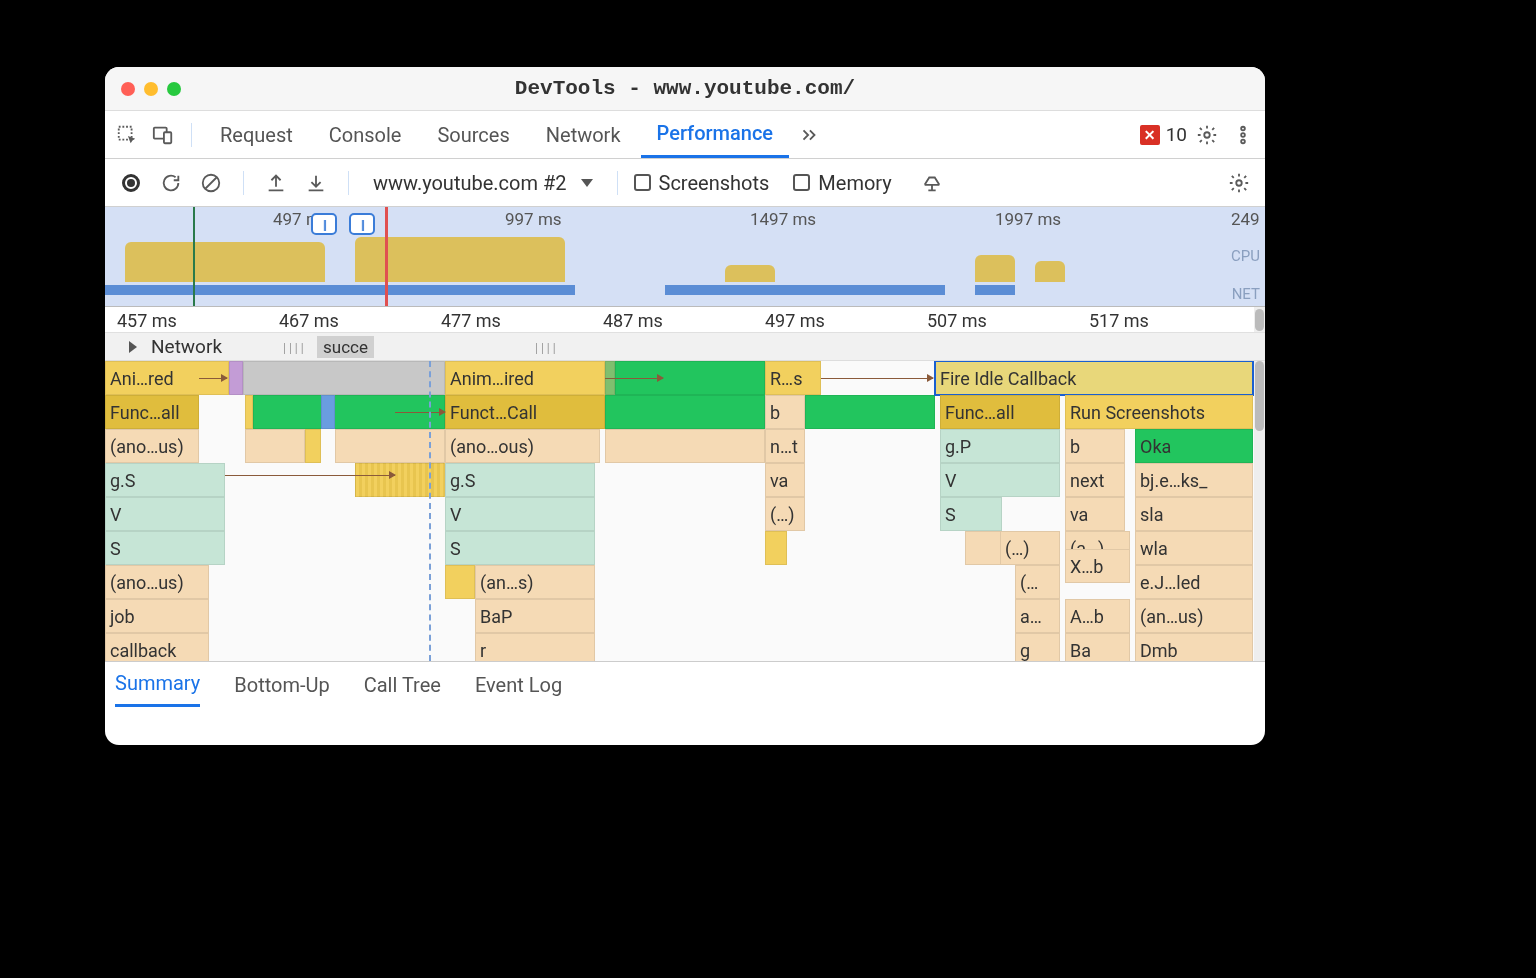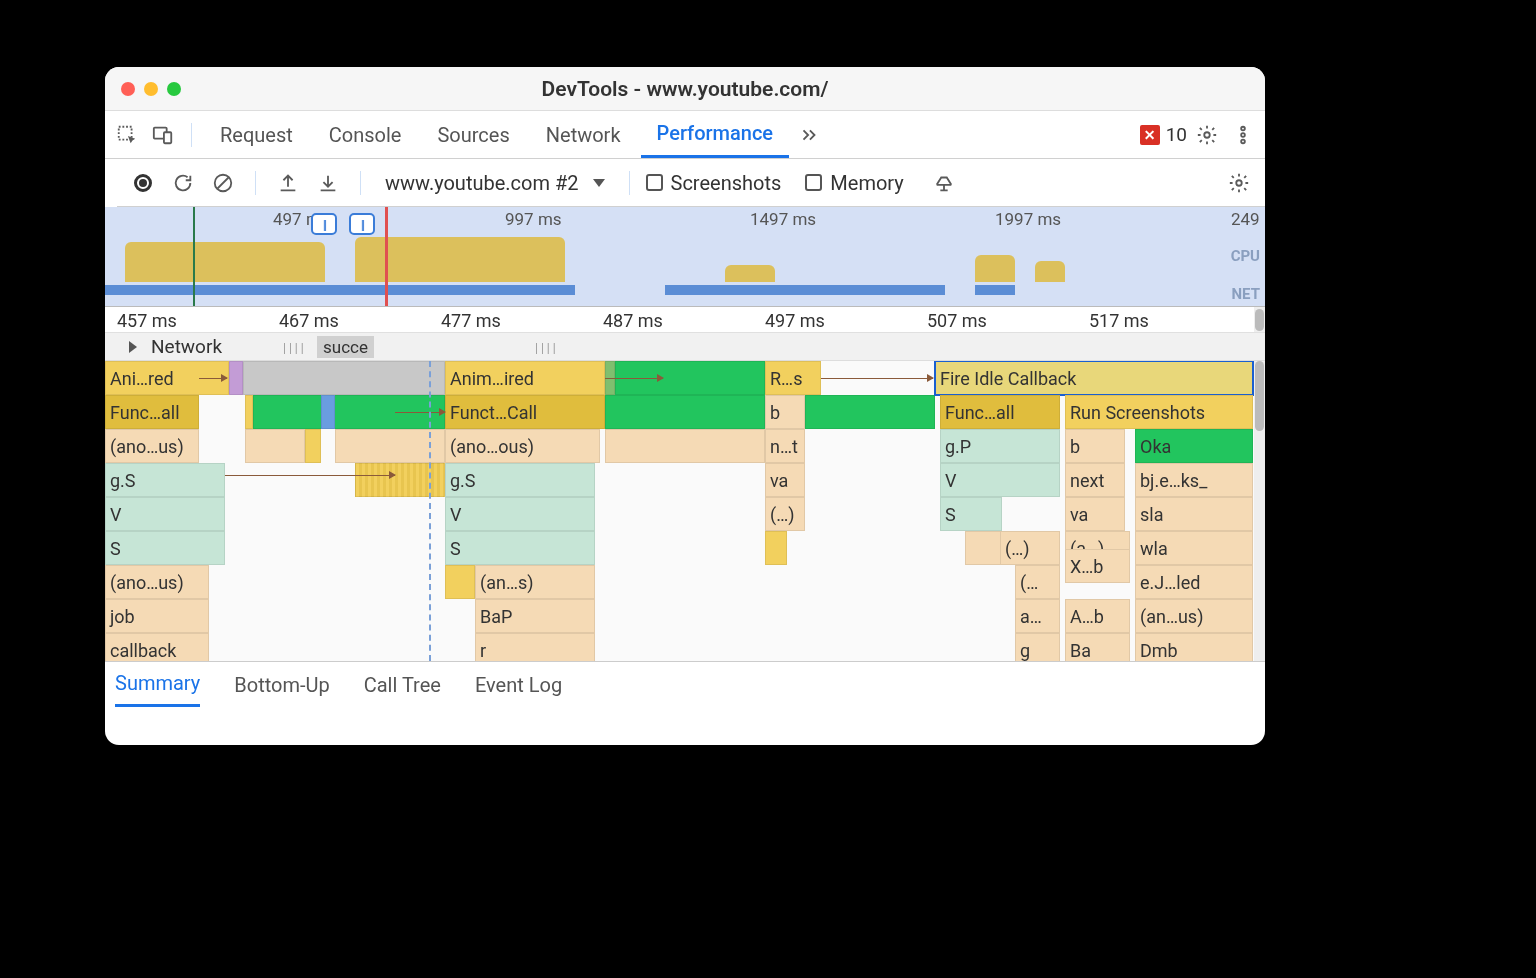--- a/index.html
+++ b/index.html
@@ -2,40 +2,40 @@
 <html><head>
 <meta charset="utf-8">
 <style>
 * { margin:0; padding:0; box-sizing:border-box; }
 body { background:#000; width:1536px; height:978px; font-family:-apple-system,BlinkMacSystemFont,"Segoe UI",Roboto,sans-serif; font-size:19px; color:#333; position:relative; }
 .window { position:absolute; left:105px; top:67px; width:1160px; height:678px; background:#fff; border-radius:14px; overflow:hidden; box-shadow:0 20px 60px rgba(0,0,0,.35); }
 .titlebar { height:44px; background:#f6f6f6; border-bottom:1px solid #ddd; display:flex; align-items:center; position:relative; }
 .traffic { display:flex; gap:9px; margin-left:16px; }
 .dot { width:14px; height:14px; border-radius:50%; }
 .dot.red { background:#ff5f56; } .dot.yellow { background:#ffbd2e; } .dot.green { background:#27c93f; }
-.title { position:absolute; left:0; right:0; text-align:center; font-weight:600; font-size:21px; color:#333; }
+.title { position:absolute; left:0; right:0; text-align:center; font-weight:600; font-size:21px; color:#333;font-family:Liberation Mono, monospace; }
 .tabs { height:48px; border-bottom:1px solid #d0d0d0; display:flex; align-items:center; padding:0 6px; gap:4px; }
 .ibtn { width:32px; height:32px; display:flex; align-items:center; justify-content:center; cursor:pointer; color:#333; }
 .isvg { width:22px; height:22px; stroke:#5a5a5a; fill:none; stroke-width:2; }
 .divider { width:1px; height:24px; background:#cfe0f6; margin:0 8px; }
 .tab { padding:0 16px; height:100%; display:flex; align-items:center; color:#555; cursor:pointer; font-size:20px; }
 .tab.active { color:#1a73e8; border-bottom:3px solid #1a73e8; font-weight:500; }
 .spacer { flex:1; }
 .errbadge { display:flex; align-items:center; gap:6px; font-size:19px; }
 .errx { background:#d93025; color:#fff; width:20px; height:20px; display:flex; align-items:center; justify-content:center; font-size:14px; font-weight:700; border-radius:2px; }
-.toolbar { height:48px; border-bottom:1px solid #d0d0d0; display:flex; align-items:center; padding:0 10px; gap:8px;margin-left:12px; }
+.toolbar { height:48px; border-bottom:1px solid #d0d0d0; display:flex; align-items:center; padding:0 10px; gap:8px; }
 .rec { width:18px; height:18px; border:3px solid #333; border-radius:50%; position:relative; }
 .rec::after { content:''; position:absolute; inset:2px; background:#333; border-radius:50%; }
 .select { font-size:20px; padding:4px 8px; display:flex; align-items:center; gap:14px; cursor:pointer; }
 .caret { width:0; height:0; border-left:6px solid transparent; border-right:6px solid transparent; border-top:8px solid #555; }
 .cb { width:17px; height:17px; border:2px solid #555; border-radius:3px; }
 .cpane { position:relative; }
 .overview { height:100px; background:#d5e0f5; position:relative; border-bottom:1px solid #bbb; overflow:hidden; }
 .ovtick { position:absolute; top:2px; font-size:17px; color:#555; }
-.ovlabel { position:absolute; right:5px; font-size:15px; font-weight:700; color:#8a9fbf; }
+.ovlabel { position:absolute; right:5px; font-size:15px; font-weight:400; color:#8a9fbf; }
 .ovbar { position:absolute; background:#5b8dd5; }
 .ovhill { position:absolute; background:#dcc05c; border-radius:6px 6px 0 0; }
 .handle { position:absolute; top:6px; width:26px; height:22px; background:#fff; border:2px solid #3a7cd8; border-radius:5px; display:flex; align-items:center; justify-content:center; font-size:13px; color:#3a7cd8; letter-spacing:-2px; }
 .ruler { height:26px; background:#fff; position:relative; border-bottom:1px solid #e0e0e0; }
 .rtick { position:absolute; top:3px; font-size:18px; color:#333; }
 .nethdr { height:28px; background:#f1f1f1; display:flex; align-items:center; padding-left:24px; gap:10px; font-size:19px; border-bottom:1px solid #ddd; position:relative; }
 .tri { width:0; height:0; border-top:6px solid transparent; border-bottom:6px solid transparent; border-left:8px solid #555; margin-right:4px; }
 .netpill { position:absolute; left:212px; top:3px; background:#d0d0d0; color:#333; padding:1px 6px; font-size:17px; }
 .flame { position:relative; height:300px; overflow:hidden; background:#fafafa; }
 .frow { position:absolute; height:34px; overflow:hidden; white-space:nowrap; display:flex; align-items:center; padding-left:4px; font-size:18px; border:1px solid rgba(0,0,0,.08); }

